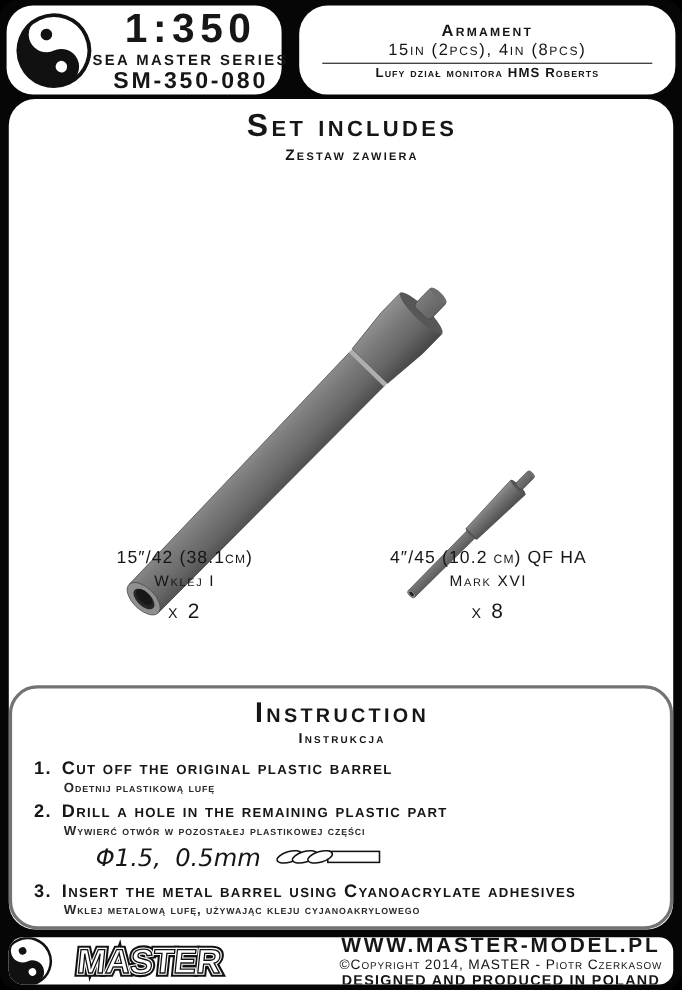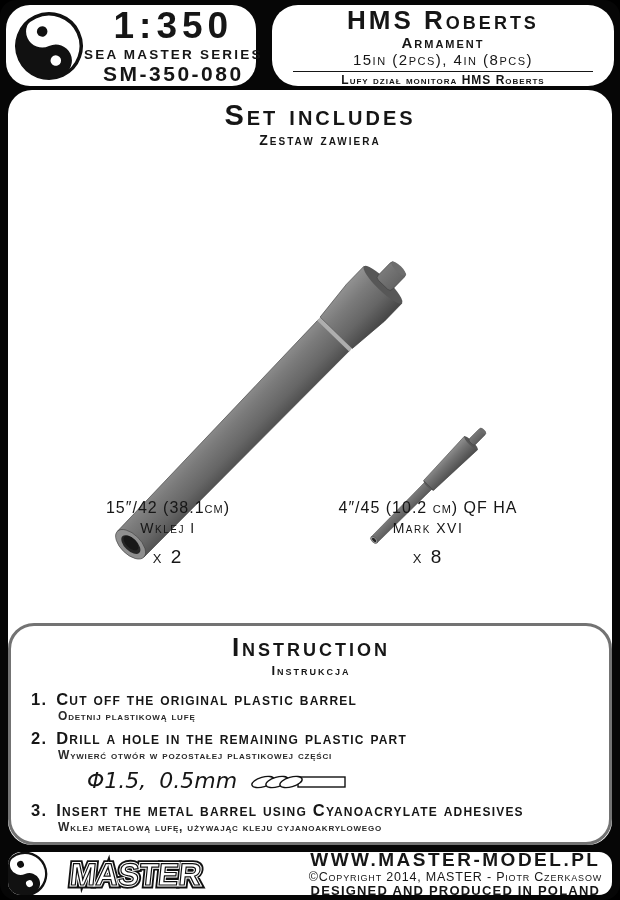--- a/index.html
+++ b/index.html
@@ -26,34 +26,34 @@
 
   
   .sheet{position:absolute;left:8px;top:90px;width:604px;height:755px;background:#fff;
          border-radius:24px;box-sizing:border-box;padding-left:20px;}
   .sec-title{margin:0;text-align:center;font-variant:small-caps;font-weight:bold;}
   .h-big{font-size:29px;letter-spacing:3px;padding-top:9px;}
   .h-small{font-size:14px;letter-spacing:2px;margin-top:0;}
   .barrels{position:absolute;left:0;top:140px;}
   .part-label{position:absolute;top:408px;width:230px;text-align:center;font-variant:small-caps;line-height:20px;}
   .pl-left{left:45px;}
-  .pl-right{left:305px;}
+  .pl-right{left:321px;}
   .part-name{font-size:16px;letter-spacing:1px;white-space:nowrap;}
   .part-mark{font-size:14px;letter-spacing:1.5px;}
   .part-qty{font-size:19px;letter-spacing:2px;margin-top:9px;}
 
   
   .instruction{position:absolute;left:0;right:0;top:533px;bottom:0;background:#fff;
                border:3px solid #737373;border-radius:26px;box-sizing:border-box;padding:6px 18px 6px 20px;}
   .steps{margin-top:12px;}
   .step-main{display:flex;gap:9px;font-variant:small-caps;font-size:16.5px;font-weight:bold;
              letter-spacing:1.2px;line-height:1.1;white-space:nowrap;}
   .step-sub{font-variant:small-caps;font-size:12px;font-weight:bold;letter-spacing:.8px;
             margin:1px 0 6px 27px;color:#2a2a2a;}
-  .drill-row{display:flex;align-items:flex-end;gap:12px;margin:6px 0 8px 56px;}
+  .drill-row{display:flex;align-items:flex-start;gap:12px;margin:6px 0 8px 56px;}
   .drill-note{font-style:italic;font-size:22px;font-family:"DejaVu Sans",sans-serif;word-spacing:6px;}
 
   
   .bottombar{position:absolute;left:8px;top:852px;width:604px;height:43px;background:#fff;
              border-radius:13px;display:flex;align-items:center;overflow:hidden;}
   .bottombar .logo{width:46px;height:46px;margin-left:-6px;flex:0 0 auto;}
   .wordmark{flex:0 0 auto;margin-left:2px;}
   .foot-right{margin-left:auto;margin-right:10px;display:flex;flex-direction:column;align-items:center;line-height:1.12;}
   .f-www{font-size:19px;font-weight:bold;letter-spacing:2.5px;white-space:nowrap;}
   .f-copy{font-size:12.5px;font-weight:normal;font-variant:small-caps;letter-spacing:.8px;white-space:nowrap;}
@@ -74,21 +74,20 @@
       </g>
     </svg>
     <div class="brand-text">
       <div class="scale">1:350</div>
       <div class="series">SEA MASTER SERIES</div>
       <div class="code">SM-350-080</div>
     </div>
   </div>
 
   <div class="badge title-badge">
-    <div class="t-title">HMS Roberts</div>
     <div class="t-sub">Armament</div>
     <div class="t-contents">15in (2pcs), 4in (8pcs)</div>
     <div class="t-rule"></div>
     <div class="t-subpl">Lufy dział monitora HMS Roberts</div>
   </div>
 
   <main class="sheet">
     <h1 class="sec-title h-big">Set includes</h1>
     <h2 class="sec-title h-small">Zestaw zawiera</h2>
 

